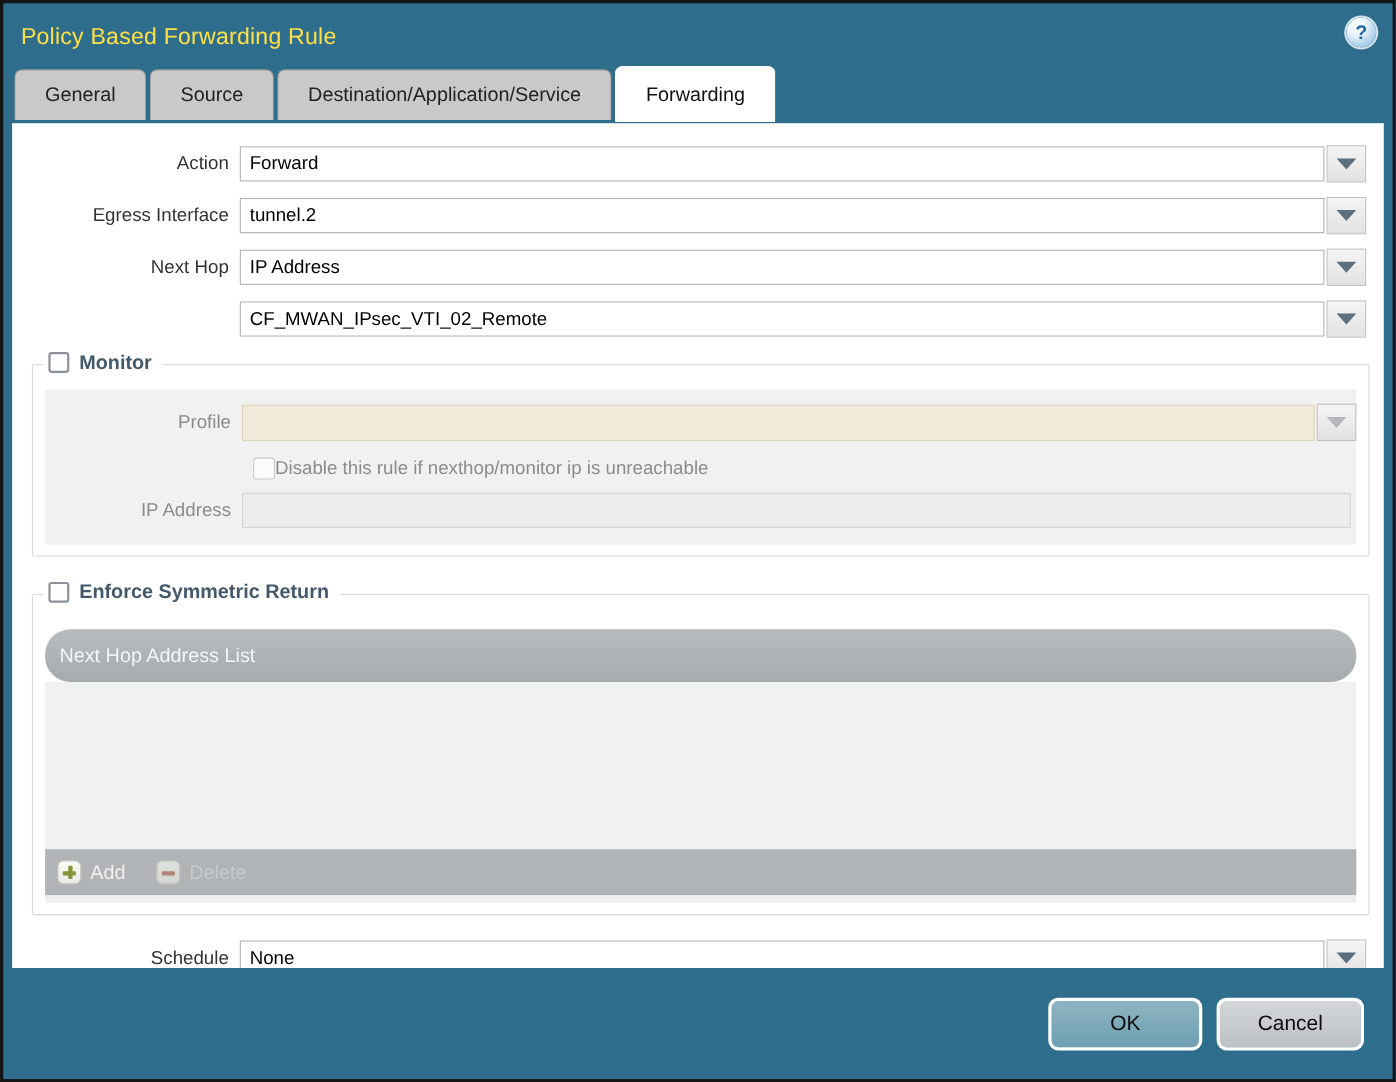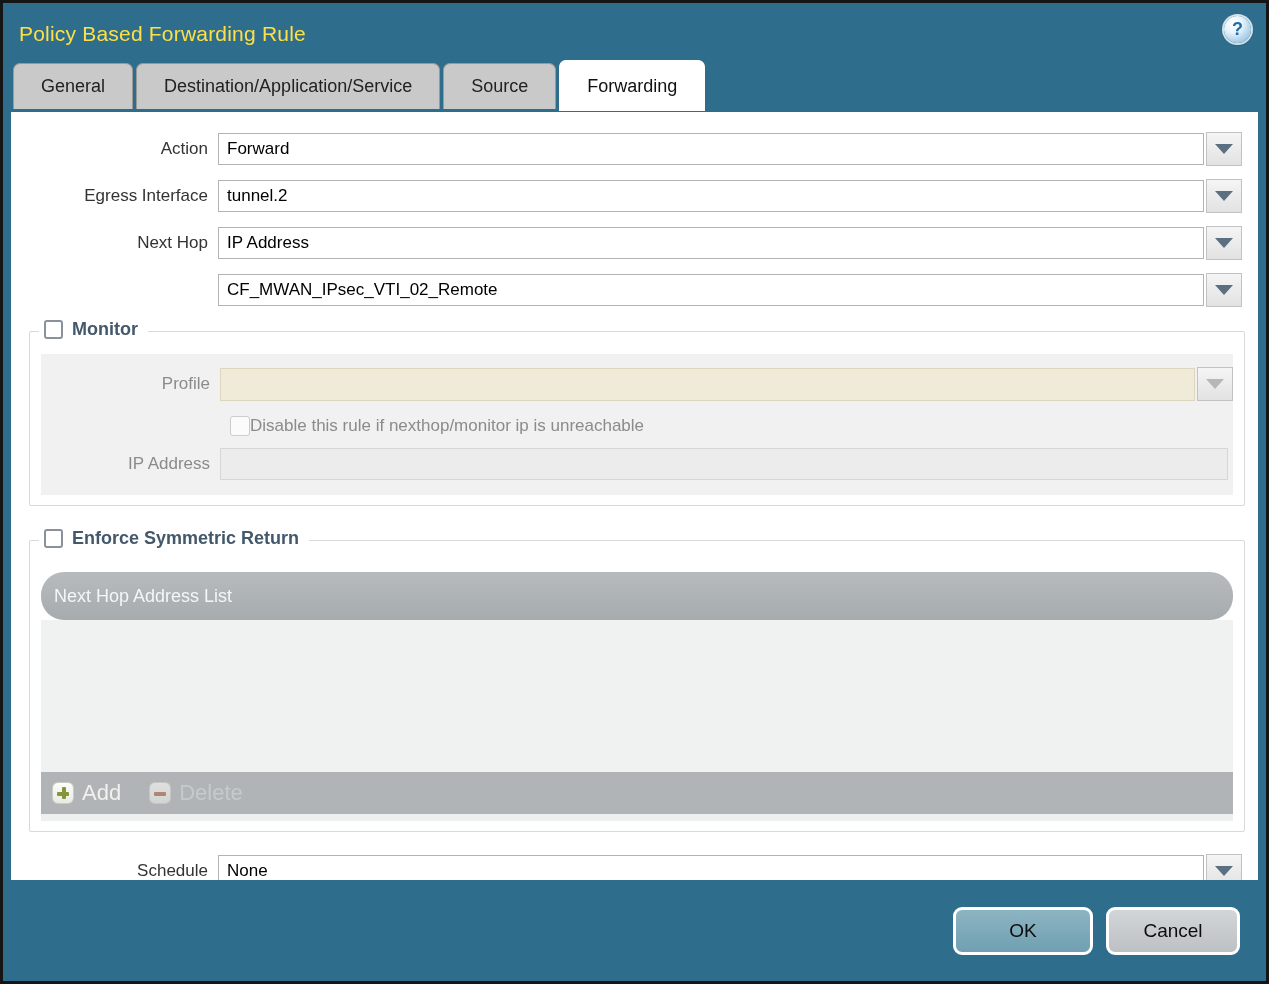--- a/index.html
+++ b/index.html
@@ -144,21 +144,21 @@
     height:48px;
     background:linear-gradient(#b7bbbd,#a6abae);
     color:#f4f6f6; font-size:18px;
     display:flex; align-items:center; padding:0 13px;border-radius:23px;
   }
   .nh-body { height:152px; background:#f0f1f1; }
   .nh-foot {
     height:42px; background:#b0b4b6;
     display:flex; align-items:center; gap:28px; padding:0 11px;
   }
-  .tbl-btn { display:flex; align-items:center; gap:8px; font-size:22px; cursor:pointer; }
+  .tbl-btn { display:flex; align-items:center; gap:8px; font-size:18px; cursor:pointer; }
   .tbl-btn.add { color:#f0f2ee; }
   .tbl-btn.del { color:#c5cacb; cursor:default; }
   .ic-box {
     width:22px; height:22px; border-radius:6px; position:relative; flex:none;
     background:linear-gradient(#fdfdf9,#e9eae2);
     border:1px solid #c9ccc4;
   }
   .ic-plus::before { content:""; position:absolute; left:4px; right:4px; top:9px; height:4px; background:#84953b; border-radius:1px; }
   .ic-plus::after  { content:""; position:absolute; top:4px; bottom:4px; left:9px; width:4px; background:#84953b; border-radius:1px; }
   .ic-minus { opacity:.8; background:linear-gradient(#ecedea,#dcded8); }
@@ -191,24 +191,24 @@
   <div class="titlebar">
     <span>Policy Based Forwarding Rule</span>
   </div>
   <div class="help"></div>
 
   <div class="tabs">
     <div class="tab">
       <span>General</span>
     </div>
     <div class="tab">
+      <span>Source</span>
+    </div>
+    <div class="tab">
       <span>Destination/Application/Service</span>
-    </div>
-    <div class="tab">
-      <span>Source</span>
     </div>
     <div class="tab active">
       <span>Forwarding</span>
     </div>
   </div>
 
   <div class="content">
 
     <div class="frow">
       <div class="flabel">Action</div>

